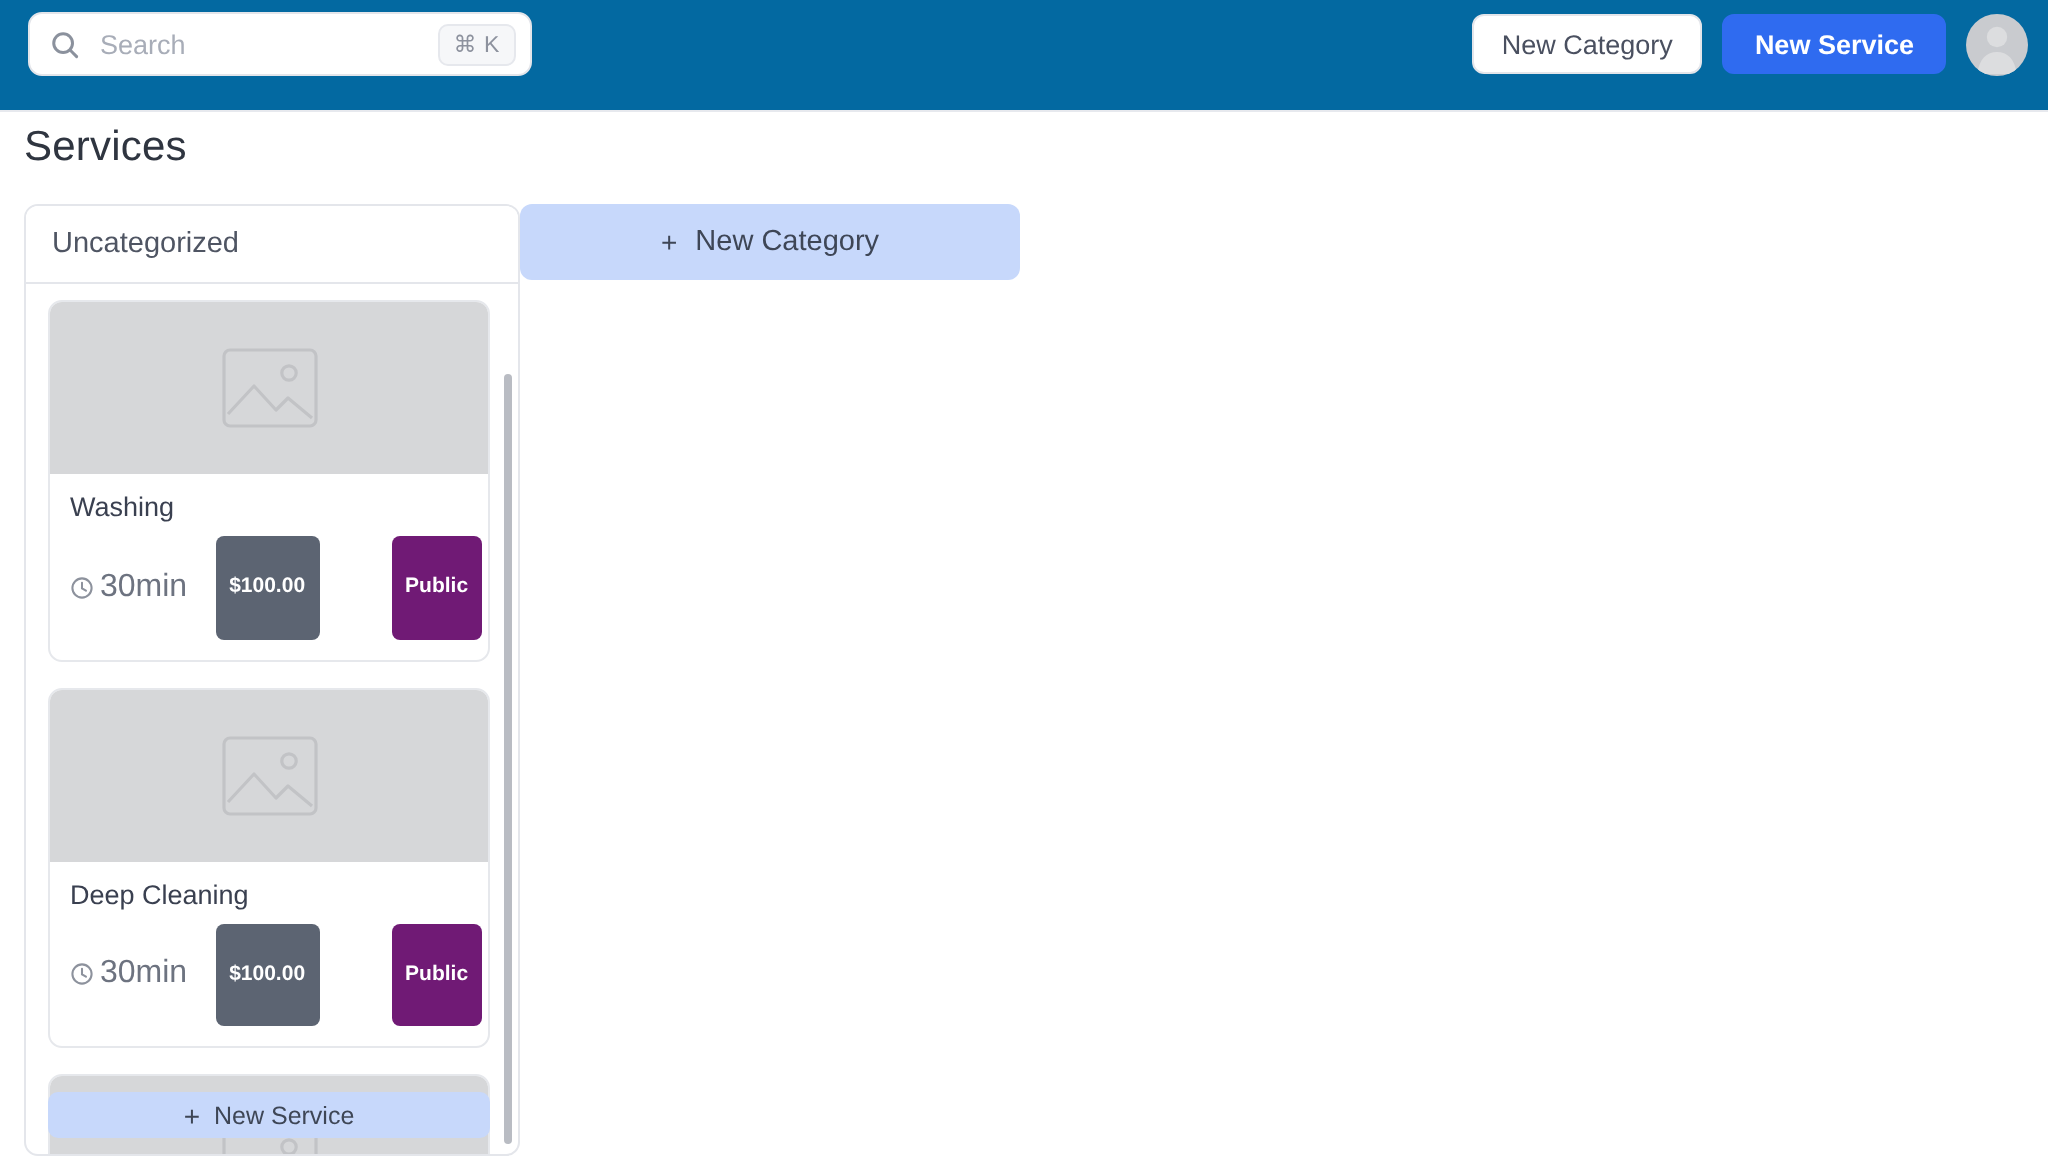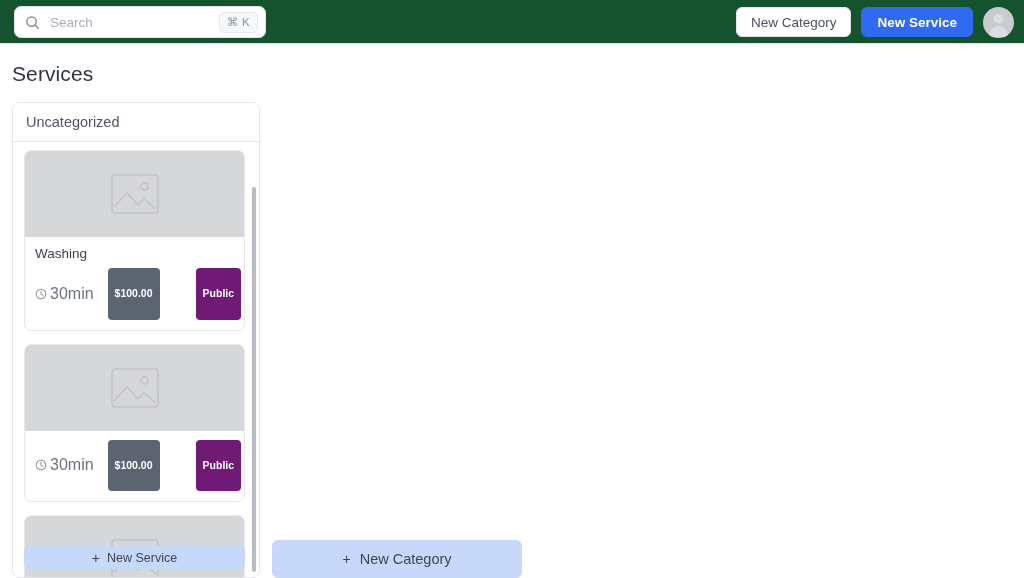--- a/index.html
+++ b/index.html
@@ -7,23 +7,23 @@
     margin: 0; padding: 0;
     width: 1024px; height: 578px;
     background: #ffffff;
     font-family: "Liberation Sans", sans-serif;
     overflow: hidden;
   }
 
   
   .topbar {
     position: relative;
-    height: 44px;
+    height: 56px;
     width: 1024px;
-    background: #14532d;
+    background: #0369a1;
     border-bottom: 1px solid #e7e9ee;
     display: flex;
     align-items: center;
   }
   .search-box {
     position: absolute;
     left: 14px; top: 6px;
     width: 252px; height: 32px;
     border: 1px solid #e3e5ea;
     border-radius: 7px;
@@ -109,22 +109,22 @@
     font-size: 21px;
     font-weight: normal;
     color: #2f3540;
     letter-spacing: .1px;
   }
 
   .board {
     position: absolute;
     left: 12px; top: 102px;
     display: flex;
-    align-items: flex-end;
-    gap: 12px;
+    align-items: flex-start;
+    gap: 0;
   }
 
   
   .column {
     width: 248px;
     height: 476px;
     border: 1px solid #e4e6eb;
     border-radius: 7px;
     background: #ffffff;
     display: flex;
@@ -304,20 +304,21 @@
 
       <div class="card">
         <div class="card-image">
           <svg class="img-ph" width="48" height="40" viewBox="0 0 48 40">
             <rect x="1" y="1" width="46" height="38" rx="3" fill="none" stroke="#c2c3c6" stroke-width="1.6"></rect>
             <circle cx="33.5" cy="12.5" r="3.6" fill="none" stroke="#c2c3c6" stroke-width="1.6"></circle>
             <path d="M3 33 L16 19 L27 31 L33 25 L45 35" fill="none" stroke="#c2c3c6" stroke-width="1.6" stroke-linejoin="round"></path>
           </svg>
         </div>
         <div class="card-info">
+          <div class="card-title">Deep Cleaning</div>
           <div class="card-meta">
             <span class="meta-duration">
               <svg class="clock-icon" width="12" height="12" viewBox="0 0 14 14">
                 <circle cx="7" cy="7" r="5.6" fill="none" stroke="#8d929d" stroke-width="1.2"></circle>
                 <path d="M7 3.9 V7.2 L9.3 8.6" fill="none" stroke="#8d929d" stroke-width="1.2" stroke-linecap="round"></path>
               </svg>
               <span>30min</span>
             </span>
             <span class="meta-sep"></span>
             <span class="badge badge-price">$100.00</span>

